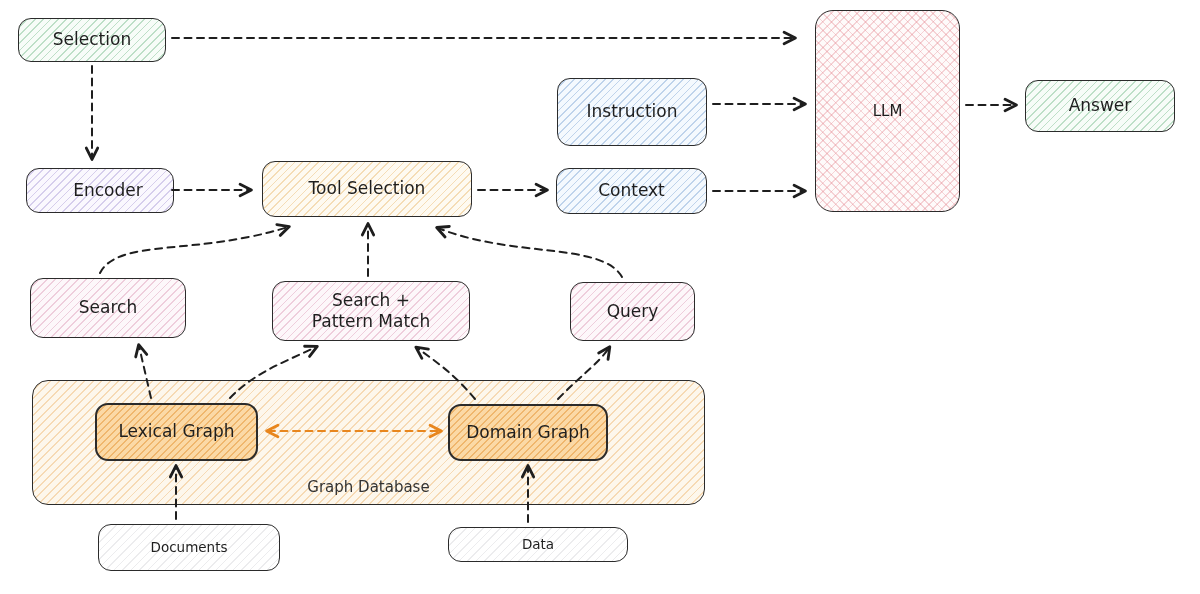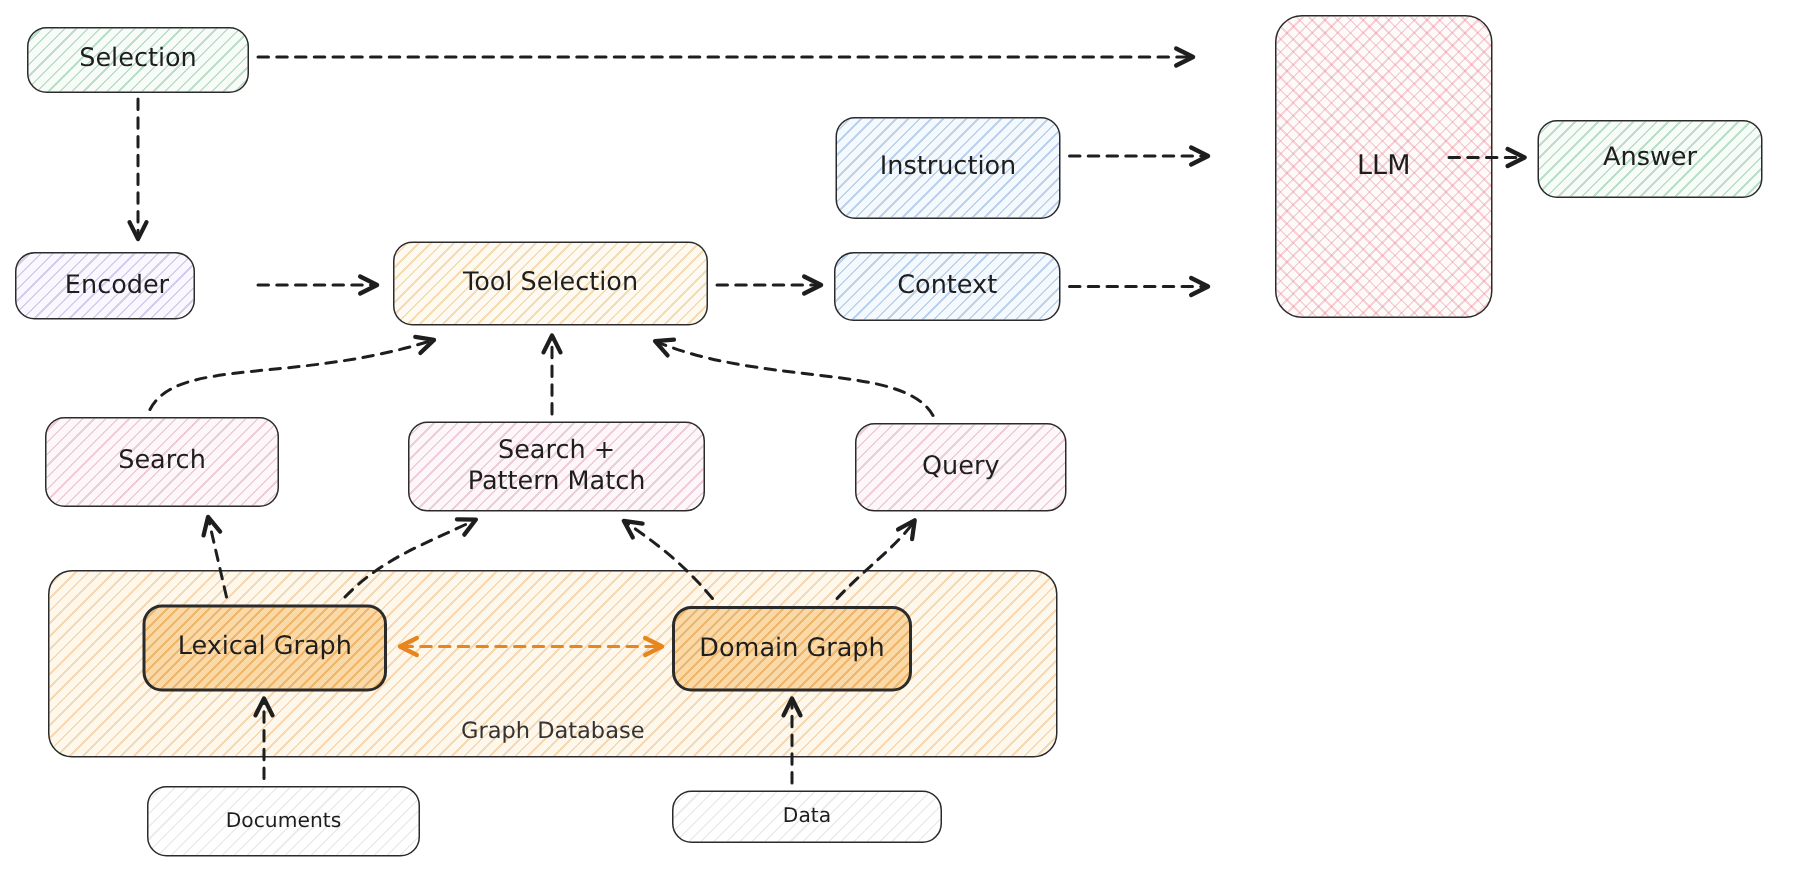--- a/index.html
+++ b/index.html
@@ -23,21 +23,21 @@
   .hatch-pink{background-image:repeating-linear-gradient(135deg, rgba(205,110,150,0.30) 0 1.2px, transparent 1.2px 5.5px);background-color:#fdf7fa;}
   .hatch-cross-red{
     background-image:
       repeating-linear-gradient(135deg, rgba(225,120,130,0.30) 0 1.2px, transparent 1.2px 6px),
       repeating-linear-gradient(45deg, rgba(225,120,130,0.30) 0 1.2px, transparent 1.2px 6px);
     background-color:#fefafa;}
   .hatch-orange-big{background-image:repeating-linear-gradient(135deg, rgba(230,150,50,0.30) 0 1.3px, transparent 1.3px 6px);background-color:#fdf7ec;}
   .hatch-orange-solid{background-image:repeating-linear-gradient(135deg, rgba(225,140,40,0.45) 0 1.4px, transparent 1.4px 5px);background-color:#fbd9a6;}
   .hatch-faint{background-image:repeating-linear-gradient(135deg, rgba(150,150,160,0.18) 0 1px, transparent 1px 6px);background-color:#ffffff;}
   .small-label{font-size:13.5px;}
-  .llm-label{font-size:18px;margin-left:35px;}
+  .llm-label{font-size:15px;}
   .db-caption{
     position:absolute;left:0;right:0;bottom:7px;
     text-align:center;font-size:15px;color:#333;
   }
   .arrows{position:absolute;inset:0;pointer-events:none;}
 </style>
 </head>
 <body>
 
 <div class="canvas">
@@ -55,21 +55,21 @@
   </div>
 
   <div class="node hatch-cross-red llm-label" style="left:815px;top:10px;width:145px;height:202px;border-radius:18px;">
     <span>LLM</span>
   </div>
 
   <div class="node hatch-green" style="left:1025px;top:80px;width:150px;height:52px;">
     <span>Answer</span>
   </div>
 
-  <div class="node hatch-purple" style="left:10px;top:168px;width:120px;height:45px;padding-left:16px;">
+  <div class="node hatch-purple" style="left:26px;top:168px;width:148px;height:45px;padding-left:16px;">
     <span>Encoder</span>
   </div>
 
   <div class="node hatch-cream" style="left:262px;top:161px;width:210px;height:56px;">
     <span>Tool Selection</span>
   </div>
 
   <div class="node hatch-blue" style="left:556px;top:168px;width:151px;height:46px;">
     <span>Context</span>
   </div>
@@ -78,21 +78,21 @@
     <span>Search</span>
   </div>
 
   <div class="node hatch-pink" style="left:272px;top:281px;width:198px;height:60px;">
     <span>
       <span>Search +</span><br>
       <span>Pattern Match</span>
     </span>
   </div>
 
-  <div class="node hatch-pink" style="left:570px;top:282px;width:141px;height:59px;text-align:center;">
+  <div class="node hatch-pink" style="left:570px;top:282px;width:125px;height:59px;text-align:center;">
     <span>Query</span>
   </div>
 
   <div class="node hatch-orange-solid" style="left:95px;top:403px;width:163px;height:58px;border-width:2px;">
     <span>Lexical Graph</span>
   </div>
 
   <div class="node hatch-orange-solid" style="left:448px;top:404px;width:160px;height:57px;border-width:2px;">
     <span>Domain Graph</span>
   </div>

